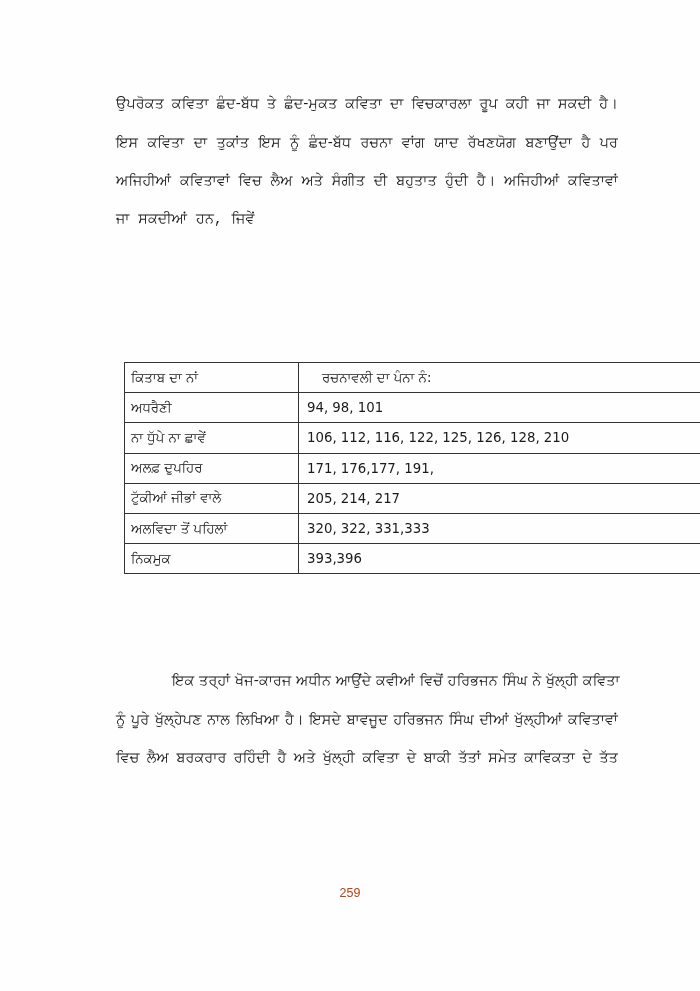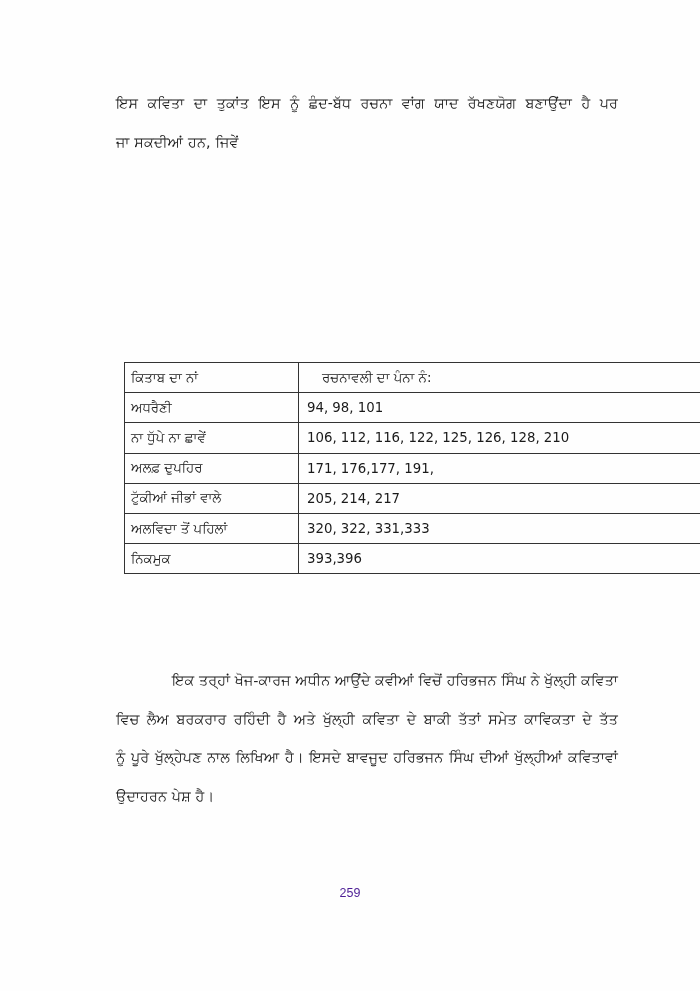--- a/index.html
+++ b/index.html
@@ -33,24 +33,24 @@
     }
     .para .line {
       display: block;
       white-space: nowrap;
       text-align: justify;
       text-align-last: justify;
       height: 38.5px;
     }
     .para .line.last {
       text-align-last: left;
+      font-family: Liberation Mono, monospace;
     }
     .para .line.indent {
       padding-left: 56px;
-      font-family: Liberation Serif, serif;
     }
     #para1 { top: 84px; }
     #para2 { top: 661px; }
 
     table.refs {
       position: absolute;
       left: 124px;
       top: 342px;
       width: 588px;
       border-collapse: collapse;
@@ -69,30 +69,32 @@
     table.refs tr.head td.c2 { padding-left: 23px; }
 
     .page-number {
       position: absolute;
       top: 886px;
       left: 0;
       width: 700px;
       text-align: center;
       font-family: "Liberation Sans", sans-serif;
       font-size: 12.5px;
-      color: #4c1d95;
+      color: #c2410c;
     }
   </style>
 </head>
 <body>
 
 <div class="page">
 
   <div class="para" id="para1">
+    <span class="line">ਉਪਰੋਕਤ ਕਵਿਤਾ ਛੰਦ-ਬੱਧ ਤੇ ਛੰਦ-ਮੁਕਤ ਕਵਿਤਾ ਦਾ ਵਿਚਕਾਰਲਾ ਰੂਪ ਕਹੀ ਜਾ ਸਕਦੀ ਹੈ।</span>
     <span class="line">ਇਸ ਕਵਿਤਾ ਦਾ ਤੁਕਾਂਤ ਇਸ ਨੂੰ ਛੰਦ-ਬੱਧ ਰਚਨਾ ਵਾਂਗ ਯਾਦ ਰੱਖਣਯੋਗ ਬਣਾਉਂਦਾ ਹੈ ਪਰ</span>
+    <span class="line">ਅਜਿਹੀਆਂ ਕਵਿਤਾਵਾਂ ਵਿਚ ਲੈਅ ਅਤੇ ਸੰਗੀਤ ਦੀ ਬਹੁਤਾਤ ਹੁੰਦੀ ਹੈ। ਅਜਿਹੀਆਂ ਕਵਿਤਾਵਾਂ</span>
     <span class="line last">ਜਾ ਸਕਦੀਆਂ ਹਨ, ਜਿਵੇਂ</span>
   </div>
 
   <table class="refs">
     <tbody>
         <tr class="head">
       <td class="c1">ਕਿਤਾਬ ਦਾ ਨਾਂ</td>
       <td class="c2">ਰਚਨਾਵਲੀ ਦਾ ਪੰਨਾ ਨੰ:</td>
     </tr>
     <tr>
@@ -117,20 +119,19 @@
     </tr>
     <tr>
       <td class="c1">ਨਿਕਮੁਕ</td>
       <td class="c2">393,396</td>
     </tr>
   </tbody>
     </table>
 
   <div class="para" id="para2">
     <span class="line indent">ਇਕ ਤਰ੍ਹਾਂ ਖੋਜ-ਕਾਰਜ ਅਧੀਨ ਆਉਂਦੇ ਕਵੀਆਂ ਵਿਚੋਂ ਹਰਿਭਜਨ ਸਿੰਘ ਨੇ ਖੁੱਲ੍ਹੀ ਕਵਿਤਾ</span>
+    <span class="line">ਨੂੰ ਪੂਰੇ ਖੁੱਲ੍ਹੇਪਣ ਨਾਲ ਲਿਖਿਆ ਹੈ। ਇਸਦੇ ਬਾਵਜੂਦ ਹਰਿਭਜਨ ਸਿੰਘ ਦੀਆਂ ਖੁੱਲ੍ਹੀਆਂ ਕਵਿਤਾਵਾਂ</span>
     <span class="line">ਵਿਚ ਲੈਅ ਬਰਕਰਾਰ ਰਹਿੰਦੀ ਹੈ ਅਤੇ ਖੁੱਲ੍ਹੀ ਕਵਿਤਾ ਦੇ ਬਾਕੀ ਤੱਤਾਂ ਸਮੇਤ ਕਾਵਿਕਤਾ ਦੇ ਤੱਤ</span>
-    <span class="line">ਨੂੰ ਪੂਰੇ ਖੁੱਲ੍ਹੇਪਣ ਨਾਲ ਲਿਖਿਆ ਹੈ। ਇਸਦੇ ਬਾਵਜੂਦ ਹਰਿਭਜਨ ਸਿੰਘ ਦੀਆਂ ਖੁੱਲ੍ਹੀਆਂ ਕਵਿਤਾਵਾਂ</span>
-    <span class="line last">ਉਦਾਹਰਨ ਪੇਸ਼ ਹੈ।</span>
   </div>
 
   <div class="page-number">259</div>
 
 </div>
 
 </body></html>

